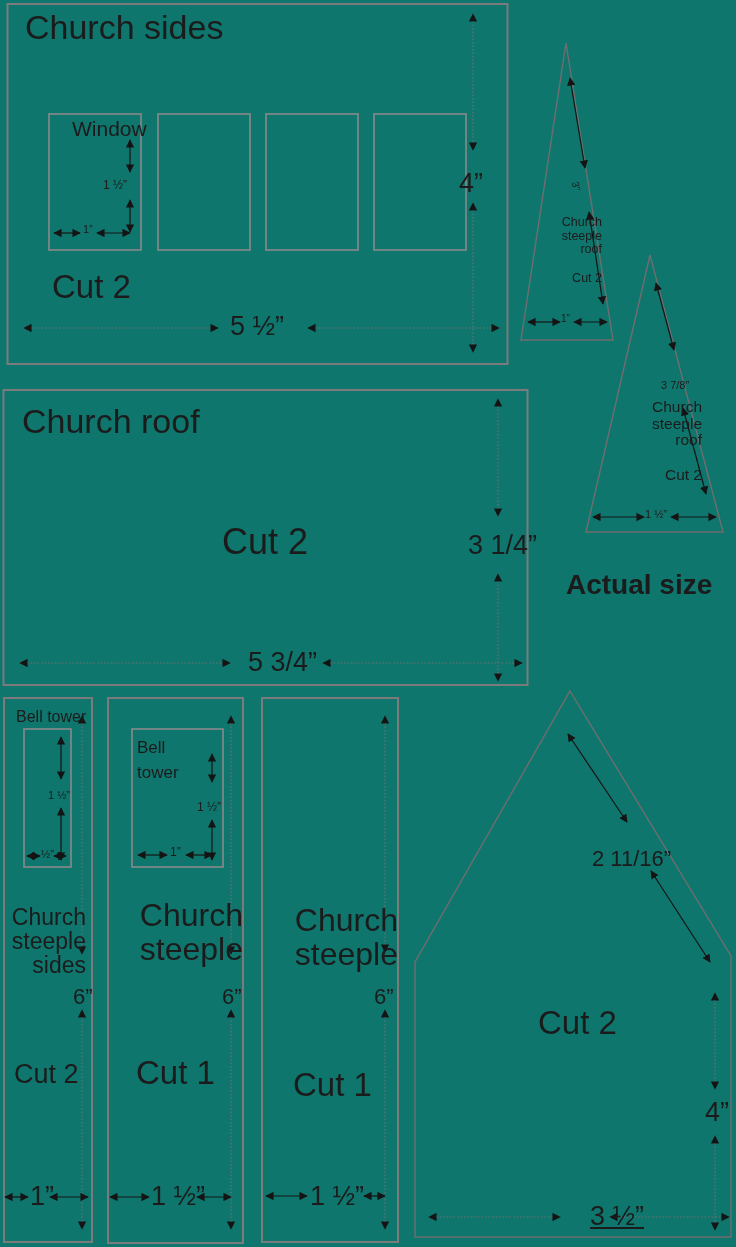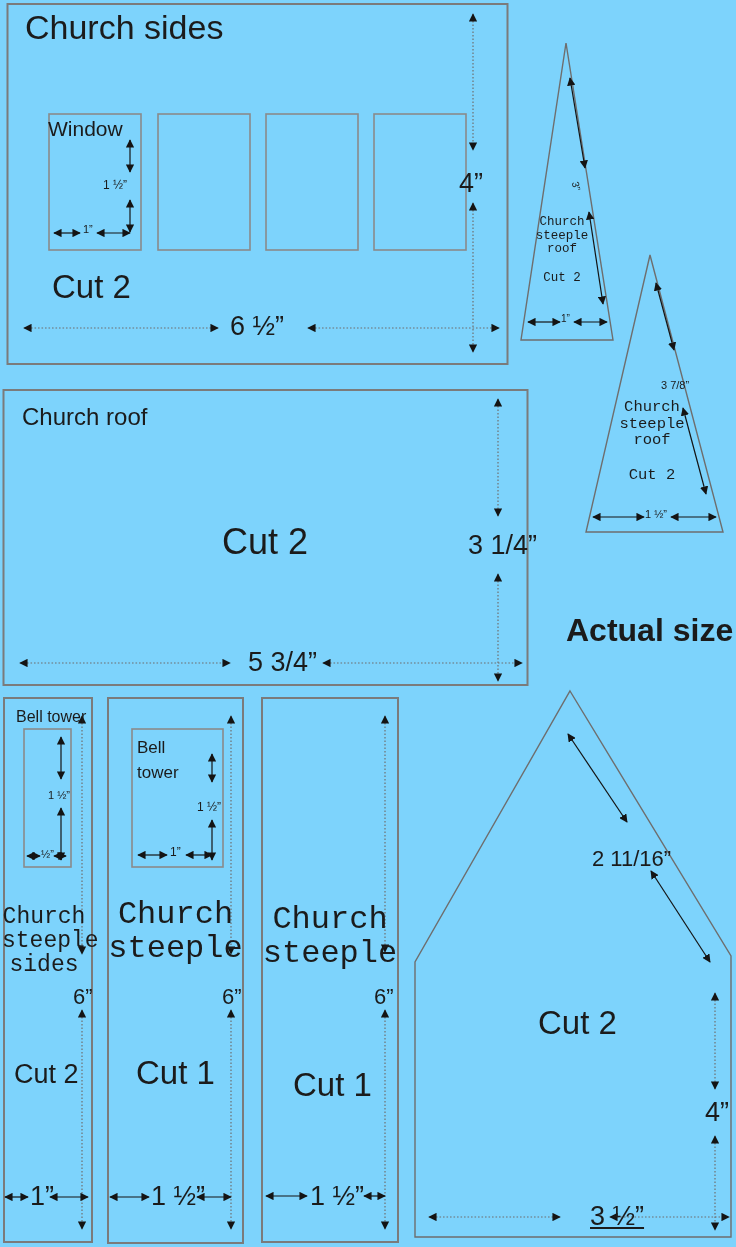--- a/index.html
+++ b/index.html
@@ -1,20 +1,20 @@
 <!DOCTYPE html>
 <html><head>
 <meta charset="utf-8">
 <style>
   html,body{margin:0;padding:0;background:#fff;}
-  #stage{position:relative;width:736px;height:1247px;background:#7dd3fc;overflow:hidden;
+  #stage{position:relative;width:736px;height:1247px;background:#0f766e;overflow:hidden;
          font-family:"Liberation Sans", sans-serif;color:#1b1b1b;}
   #lines{position:absolute;left:0;top:0;}
   .t{position:absolute;white-space:nowrap;line-height:1.05;}
-  .ctr{text-align:center;white-space:normal;font-family:Liberation Mono, monospace;}
+  .ctr{text-align:right;white-space:normal;}
   .bold{font-weight:bold;}
   svg .frame{fill:none;stroke:#7b7b7b;stroke-width:2;}
   svg .thin{fill:none;stroke:#8a8a8a;stroke-width:1.6;}
   svg .tri{fill:none;stroke:#6e6e6e;stroke-width:1.4;}
   svg .dot{stroke:#6f6f6f;stroke-width:1.2;stroke-dasharray:1.6 1.9;fill:none;}
   svg .sol{stroke:#141414;stroke-width:1.2;fill:none;}
 </style>
 </head>
 <body>
 
@@ -109,48 +109,48 @@
       <line class="sol" x1="568" y1="734" x2="627" y2="822" marker-start="url(#as)" marker-end="url(#ae)"></line>
       <line class="sol" x1="651" y1="871" x2="710" y2="962" marker-start="url(#as)" marker-end="url(#ae)"></line>
       <line class="dot" x1="715" y1="993" x2="715" y2="1089" marker-start="url(#as)" marker-end="url(#ae)"></line>
       <line class="dot" x1="715" y1="1136" x2="715" y2="1230" marker-start="url(#as)" marker-end="url(#ae)"></line>
       <line class="dot" x1="429" y1="1217" x2="560" y2="1217" marker-start="url(#as)" marker-end="url(#ae)"></line>
       <line class="dot" x1="610" y1="1217" x2="729" y2="1217" marker-start="url(#as)" marker-end="url(#ae)"></line>
     </g>
   </svg>
 
   <div class="t" style="left:25px;top:10px;font-size:34px;">Church sides</div>
-  <div class="t" style="left:48px;top:118px;font-size:21px;">Window</div>
+  <div class="t" style="left:72px;top:118px;font-size:21px;">Window</div>
   <div class="t" style="left:103px;top:179px;font-size:12px;">1 ½”</div>
   <div class="t" style="left:83px;top:224px;font-size:11px;">1”</div>
   <div class="t" style="left:52px;top:270px;font-size:33px;">Cut 2</div>
-  <div class="t" style="left:230px;top:312px;font-size:27px;">6 ½”</div>
+  <div class="t" style="left:230px;top:312px;font-size:27px;">5 ½”</div>
   <div class="t" style="left:459px;top:169px;font-size:27px;">4”</div>
 
   <div class="t ctr" style="left:522px;top:216px;width:80px;font-size:12.5px;line-height:13.5px;">
     <div>Church</div>
     <div>steeple</div>
     <div>roof</div>
   </div>
   <div class="t ctr" style="left:522px;top:272px;width:80px;font-size:12.5px;">Cut 2</div>
   <div class="t" style="left:571px;top:181px;font-size:10px;transform:rotate(77deg);">3”</div>
   <div class="t" style="left:561px;top:314px;font-size:10px;">1”</div>
 
   <div class="t ctr" style="left:602px;top:399px;width:100px;font-size:15.5px;line-height:16.5px;">
     <div>Church</div>
     <div>steeple</div>
     <div>roof</div>
   </div>
   <div class="t ctr" style="left:602px;top:467px;width:100px;font-size:15.5px;">Cut 2</div>
   <div class="t" style="left:661px;top:380px;font-size:11px;">3 7/8”</div>
   <div class="t" style="left:645px;top:509px;font-size:11px;">1 ½”</div>
 
-  <div class="t bold" style="left:566px;top:570px;font-size:32px;margin-top:44px;">Actual size</div>
+  <div class="t bold" style="left:566px;top:570px;font-size:28px;">Actual size</div>
 
-  <div class="t" style="left:22px;top:404px;font-size:24px;">Church roof</div>
+  <div class="t" style="left:22px;top:404px;font-size:34px;">Church roof</div>
   <div class="t" style="left:222px;top:523px;font-size:36px;">Cut 2</div>
   <div class="t" style="left:468px;top:531px;font-size:27px;">3 1/4”</div>
   <div class="t" style="left:248px;top:648px;font-size:27px;">5 3/4”</div>
 
   <div class="t" style="left:16px;top:709px;font-size:16px;">Bell tower</div>
   <div class="t" style="left:48px;top:790px;font-size:11px;">1 ½”</div>
   <div class="t" style="left:41px;top:849px;font-size:11px;">½”</div>
   <div class="t ctr" style="left:2px;top:905px;width:84px;font-size:23px;line-height:24px;">
     <div>Church</div>
     <div>steeple</div>

